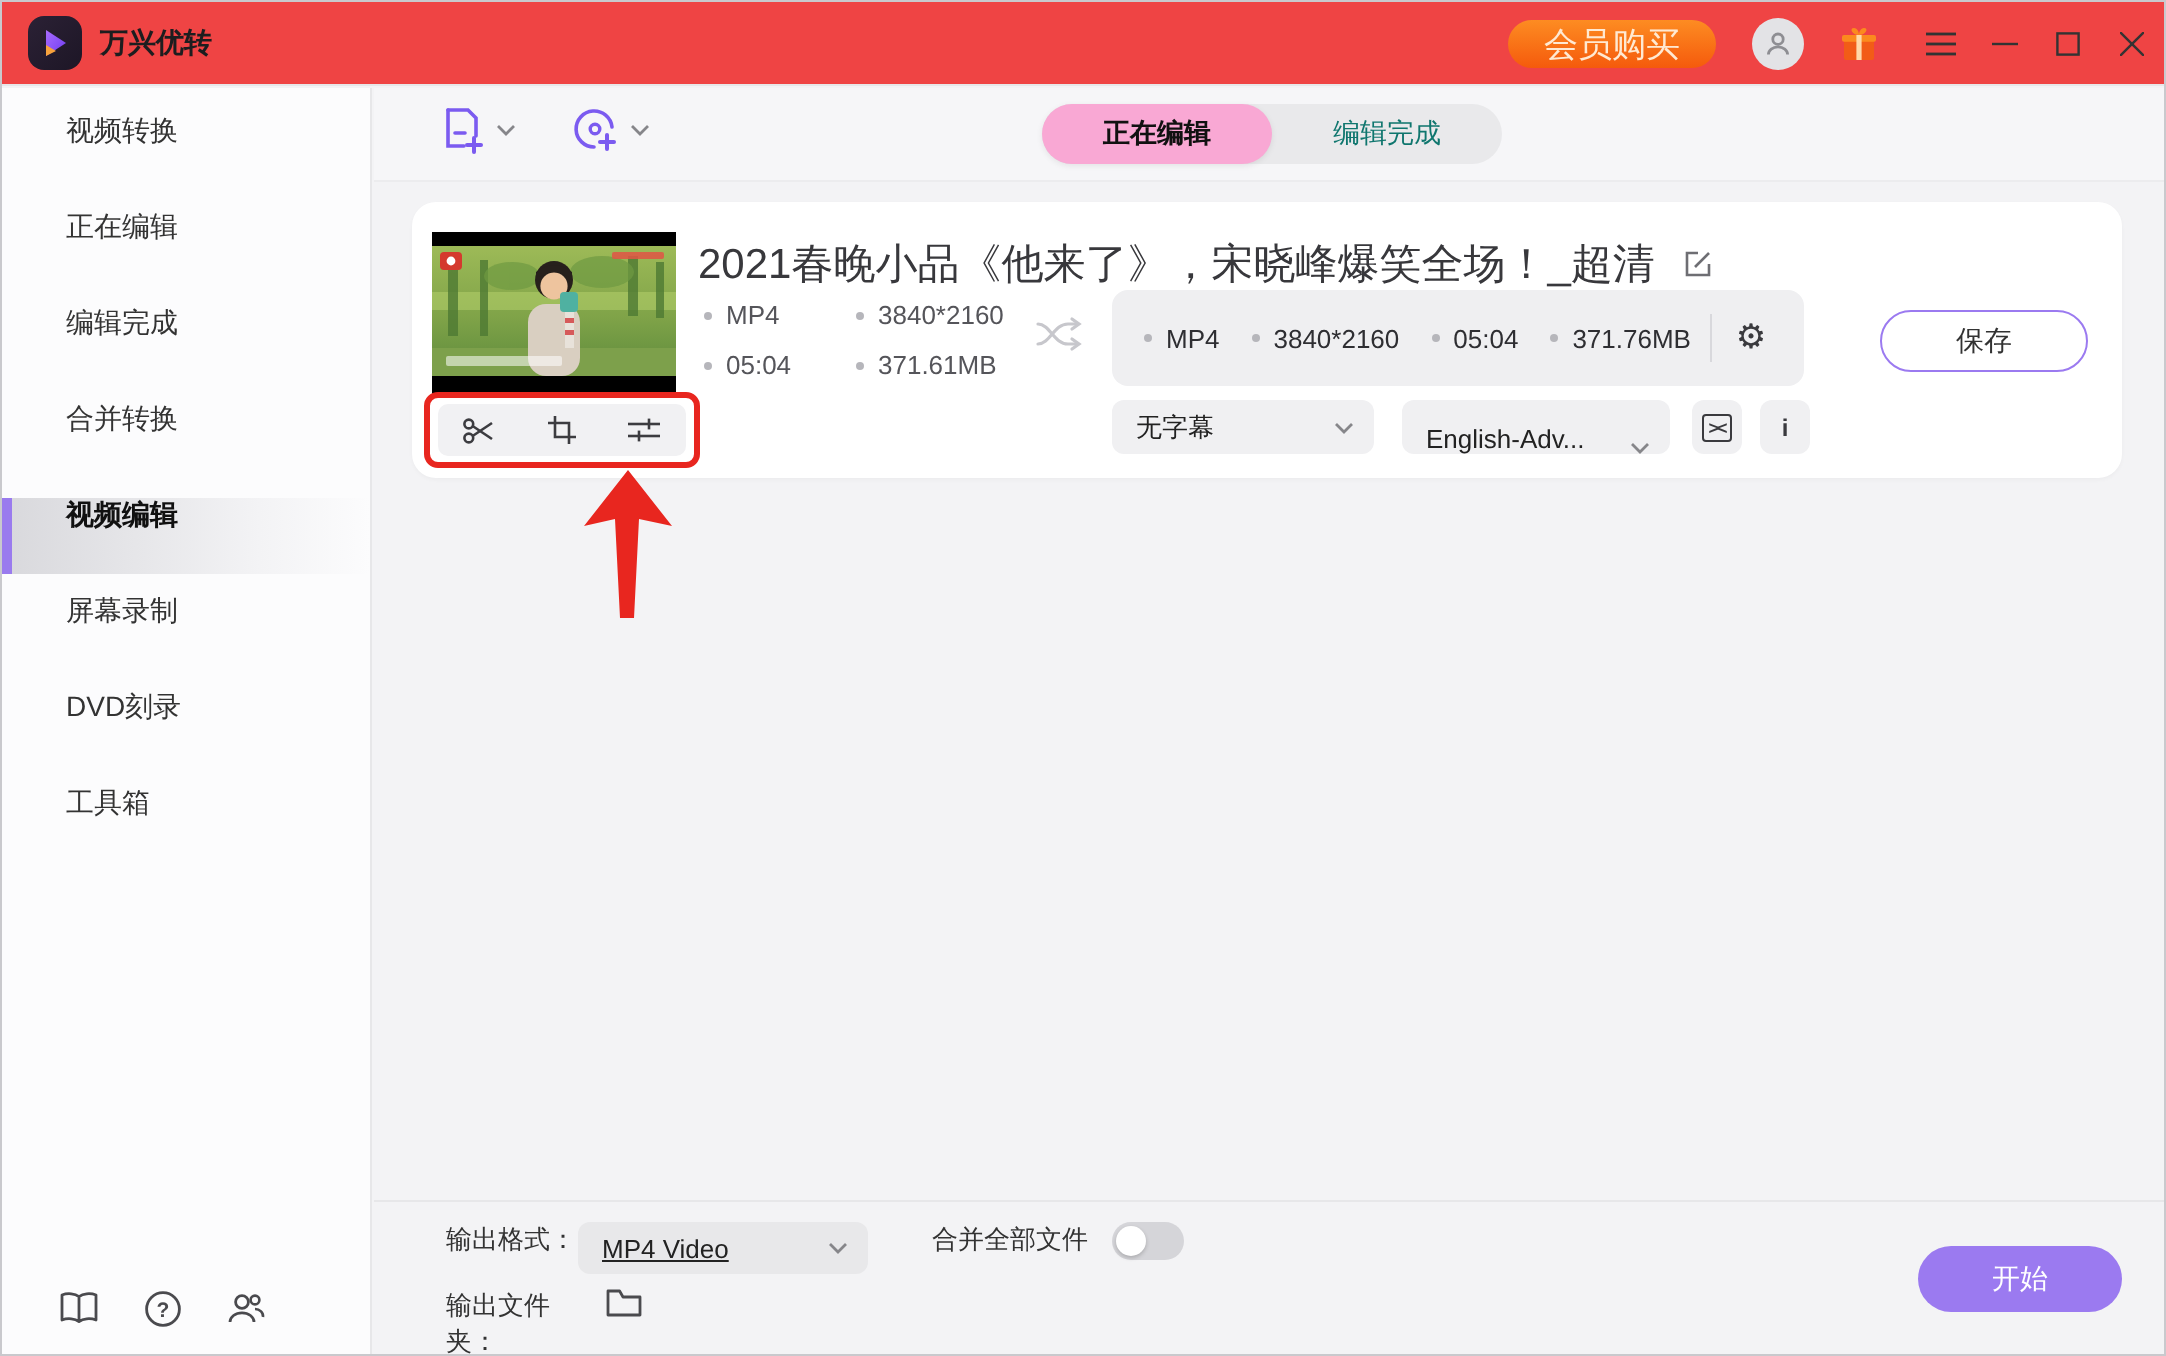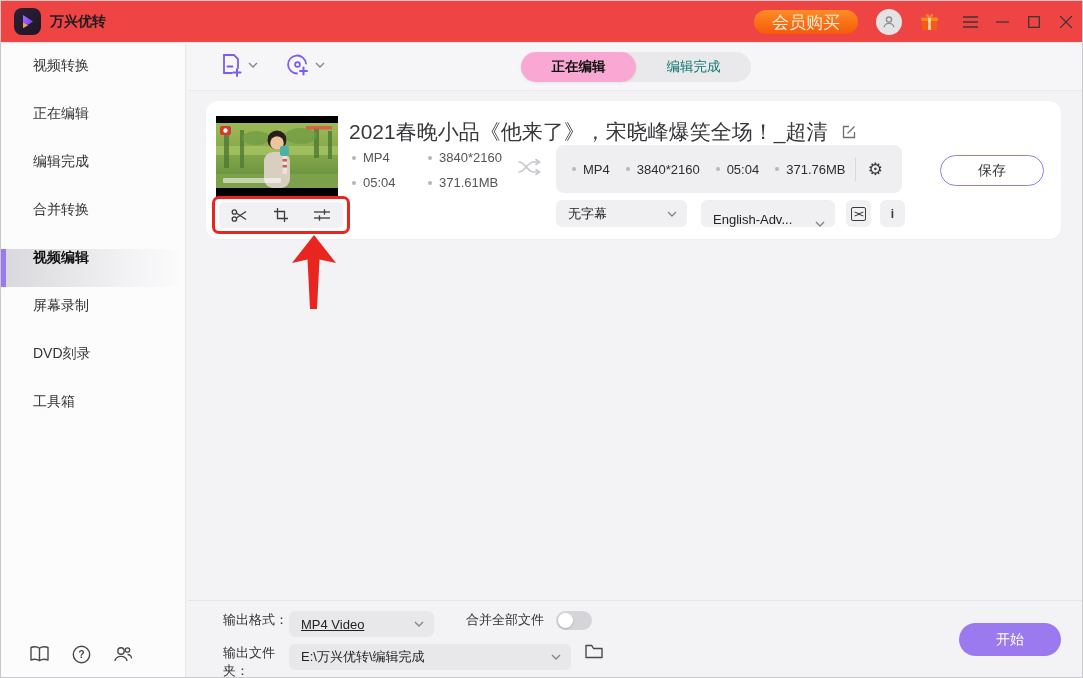--- a/index.html
+++ b/index.html
@@ -463,26 +463,20 @@
             <polyline points="1,1 5,5 9,1" fill="none" stroke="#86868a" stroke-width="1.4"></polyline>
           </svg>
       </div>
       <span class="merge-label">合并全部文件</span>
       <div class="toggle">
           <span class="knob"></span>
         </div>
     </div>
     <div class="bb-row row2">
       <span class="bb-label">输出文件夹：</span>
-      <div class="bb-select folder-sel">
-        <span>E:\万兴优转\编辑完成</span>
-        <svg class="chev" width="10" height="6" viewBox="0 0 10 6">
-            <polyline points="1,1 5,5 9,1" fill="none" stroke="#86868a" stroke-width="1.4"></polyline>
-          </svg>
-      </div>
       <span class="folder-btn">
         <svg width="18" height="15" viewBox="0 0 18 15">
             <path d="M1,3 L1,13.5 L17,13.5 L17,4.5 L8.5,4.5 L6.8,1.5 L1,1.5 Z" fill="none" stroke="#4a4a4e" stroke-width="1.4" stroke-linejoin="round"></path>
           </svg>
       </span>
     </div>
     <button class="start-btn">开始</button>
   </div>
 
 </div>

